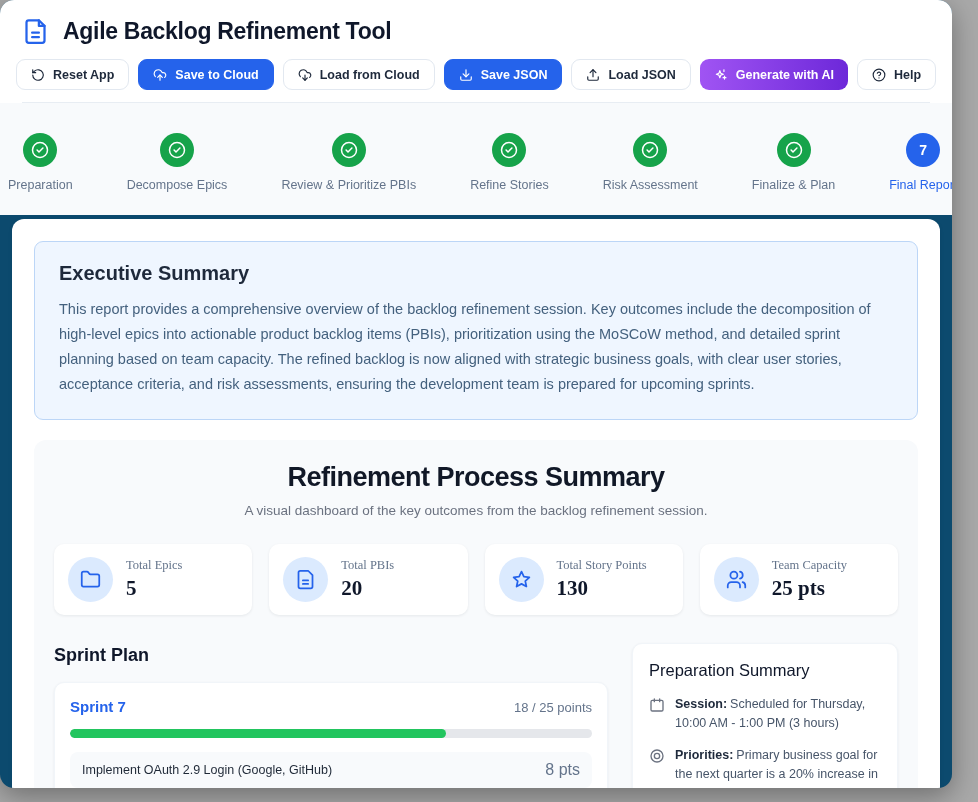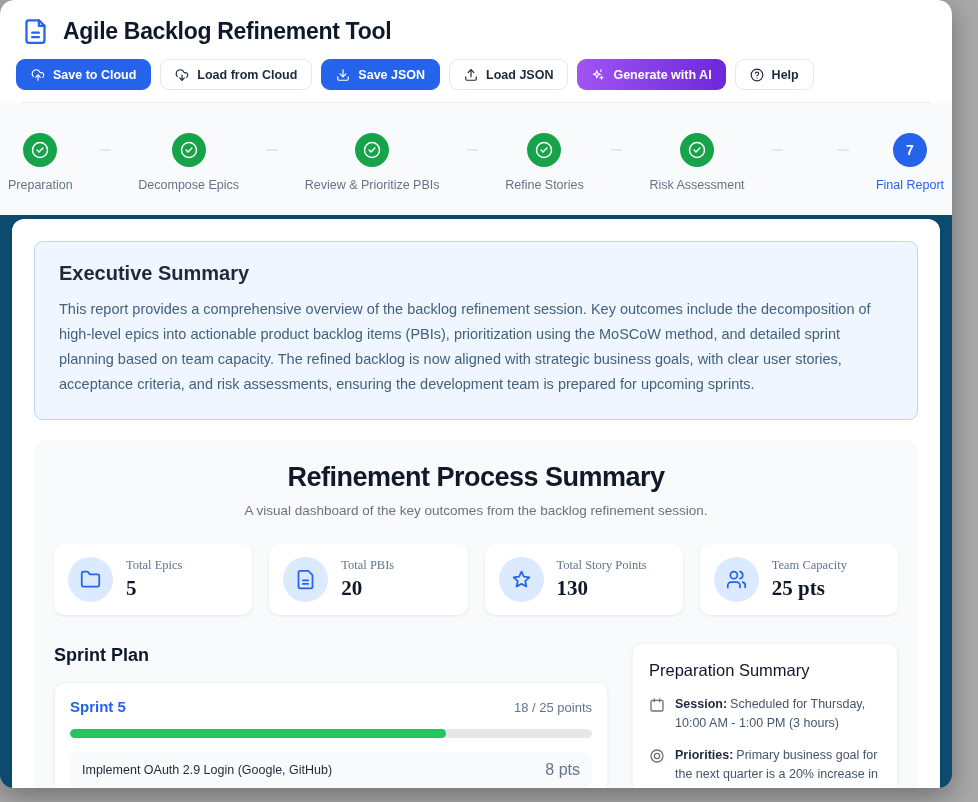--- a/index.html
+++ b/index.html
@@ -160,20 +160,27 @@
           <path d="M15 2H6a2 2 0 0 0-2 2v16a2 2 0 0 0 2 2h12a2 2 0 0 0 2-2V7z"></path>
           <path d="M15 2v5h5"></path>
             <path d="M9 13h6"></path>
             <path d="M9 17h6"></path>
         </svg>
       </span>
       <span class="app-title">Agile Backlog Refinement Tool</span>
     </div>
 
     <div class="toolbar">
+      <button class="btn">
+        <svg viewBox="0 0 24 24" fill="none" stroke="currentColor" stroke-width="2" stroke-linecap="round" stroke-linejoin="round">
+          <path d="M3 12a9 9 0 1 0 3-6.7L3 8"></path>
+            <path d="M3 3v5h5"></path>
+        </svg>
+        <span>Reset App</span>
+      </button>
 
       <button class="btn primary">
         <svg viewBox="0 0 24 24" fill="none" stroke="currentColor" stroke-width="2" stroke-linecap="round" stroke-linejoin="round">
           <path d="M4 14.9A7 7 0 1 1 15.7 8h1.8a4.5 4.5 0 0 1 2.5 8.2"></path>
             <path d="M12 12v9"></path>
             <path d="m16 16-4-4-4 4"></path>
         </svg>
         <span>Save to Cloud</span>
       </button>
 
@@ -270,20 +277,29 @@
     <div class="step">
       <div class="step-circle done">
         <svg viewBox="0 0 24 24" fill="none" stroke="currentColor" stroke-width="1.8" stroke-linecap="round" stroke-linejoin="round">
             <circle cx="12" cy="12" r="9"></circle>
             <path d="m8.5 12 2.3 2.3L15.5 9.7"></path>
           </svg>
       </div>
       <div class="step-label">Risk Assessment</div>
     </div>
     <div class="connector"></div>
+    <div class="step">
+      <div class="step-circle done">
+        <svg viewBox="0 0 24 24" fill="none" stroke="currentColor" stroke-width="1.8" stroke-linecap="round" stroke-linejoin="round">
+            <circle cx="12" cy="12" r="9"></circle>
+            <path d="m8.5 12 2.3 2.3L15.5 9.7"></path>
+          </svg>
+      </div>
+      <div class="step-label">Finalize &amp; Plan</div>
+    </div>
     <div class="connector"></div>
     <div class="step">
       <div class="step-circle active">7</div>
       <div class="step-label active">Final Report</div>
     </div>
   </div>
 
   <div class="main-card">
 
     <div class="exec-box">
@@ -345,21 +361,21 @@
             <div class="stat-value">25 pts</div>
           </div>
         </div>
       </div>
 
       <div class="lower">
         <div>
           <div class="sprint-heading">Sprint Plan</div>
           <div class="sprint-card">
             <div class="sprint-head">
-              <span class="sprint-name">Sprint 5</span>
+              <span class="sprint-name">Sprint 7</span>
               <span class="sprint-points">18 / 25 points</span>
             </div>
             <div class="progress-track">
               <div class="progress-fill" style="width: 72%;"></div>
             </div>
             <div class="sprint-items">
               <div class="sprint-item">
                 <span class="sprint-item-name">Implement OAuth 2.9 Login (Google, GitHub)</span>
                 <span class="sprint-item-pts">8 pts</span>
               </div>

